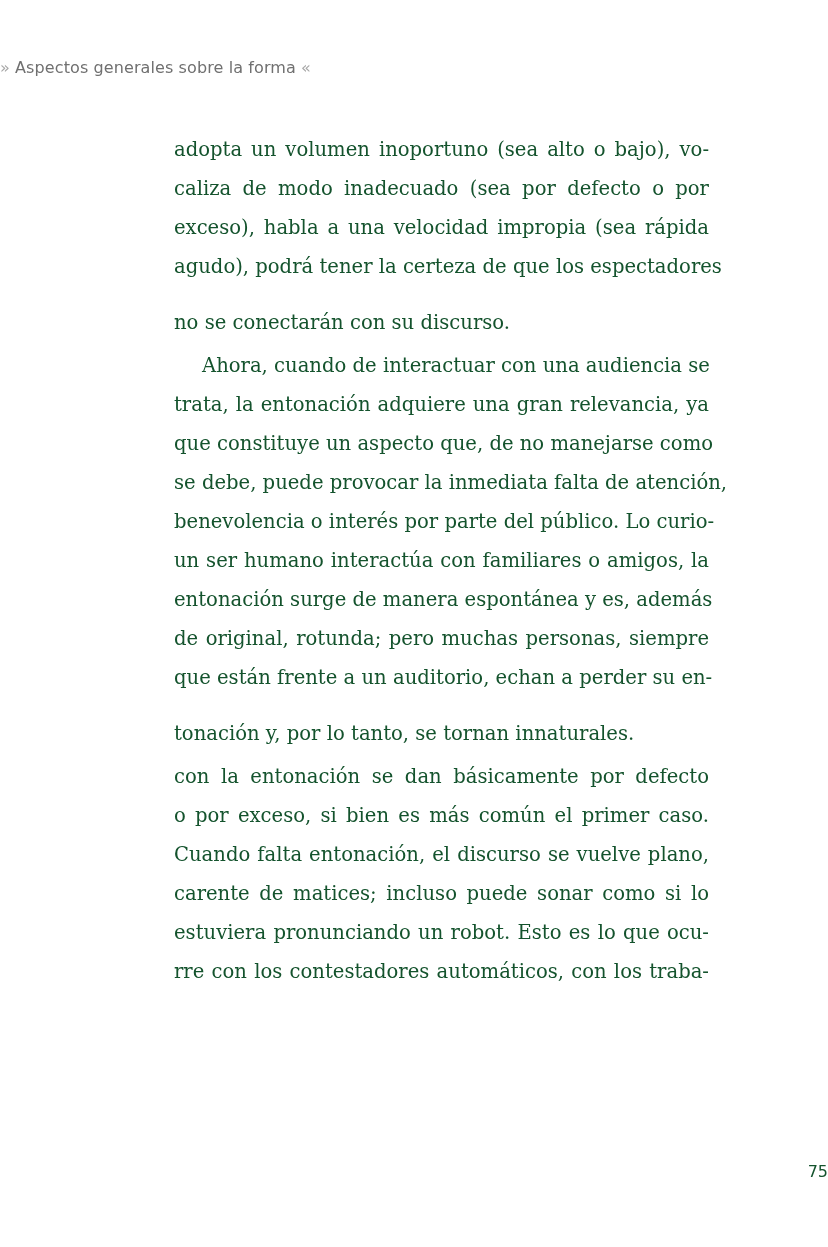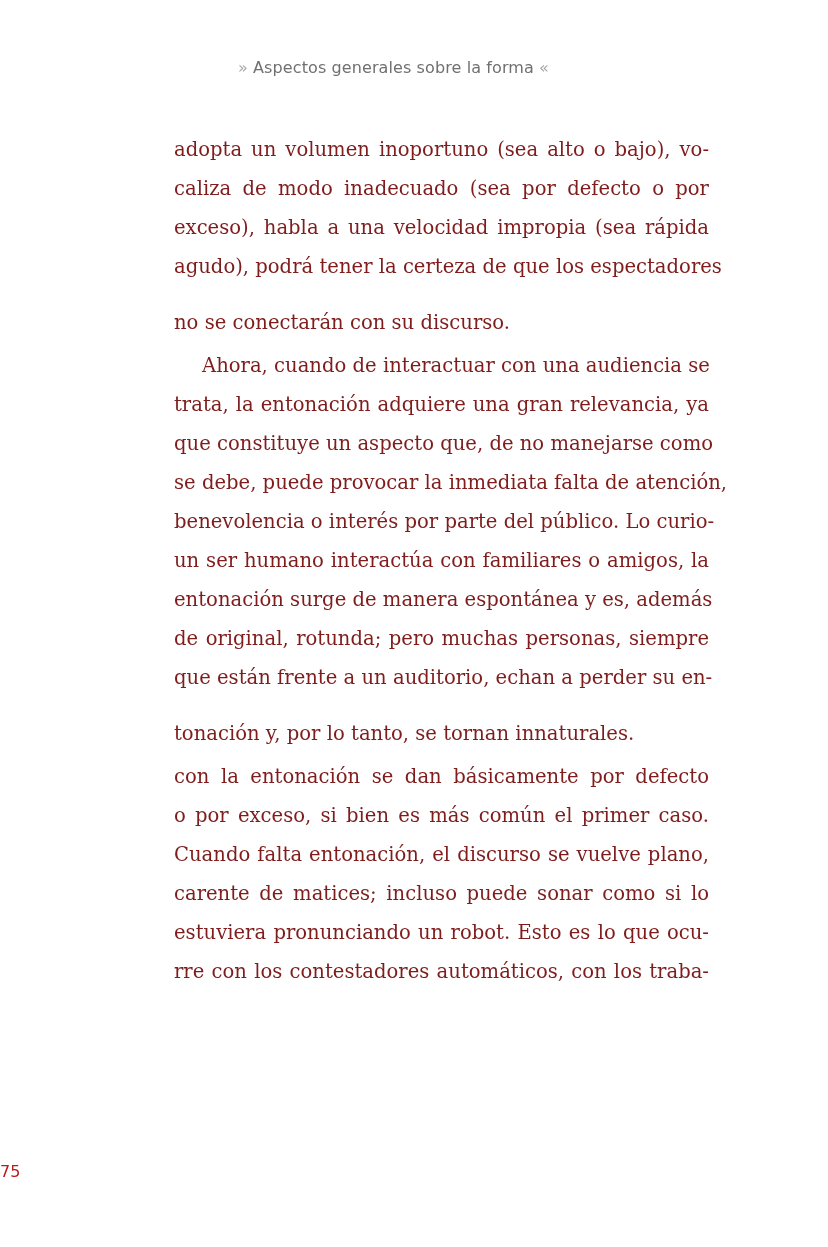--- a/index.html
+++ b/index.html
@@ -11,38 +11,38 @@
       width: 828px;
       height: 1247px;
       position: relative;
       overflow: hidden;
     }
     .running-header {
       position: absolute;
       top: 58px;
       left: 0;
       width: 787px;
-      text-align: center;
+      text-align: left;
       font-family: "DejaVu Sans", sans-serif;
       font-size: 16px;
       color: #707070;
       letter-spacing: 0.1px;
     }
     .running-header .guillemet {
       color: #a8a8a8;
     }
     .text-block {
       position: absolute;
       top: 130px;
       left: 174px;
       width: 535px;
       font-family: "DejaVu Serif", serif;
       font-size: 19.6px;
       line-height: 39px;
-      color: #7f1d1d;
+      color: #14532d;
     }
     .line {
       display: block;
       white-space: nowrap;
       text-align: justify;
       text-align-last: justify;
       height: 39px;
     }
     .line.last {
       text-align-last: left;
@@ -52,24 +52,24 @@
       padding-left: 28px;
     }
     .para-gap {
       height: 4px;
     }
     .page-number {
       position: absolute;
       top: 1162px;
       left: 0;
       width: 828px;
-      text-align: left;
+      text-align: right;
       font-family: "DejaVu Sans", sans-serif;
       font-size: 16px;
-      color: #b91c1c;
+      color: #14532d;
     }
   </style>
 </head>
 <body>
 
 <div class="running-header">
   <span class="guillemet">»</span>
   <span>Aspectos generales sobre la forma</span>
   <span class="guillemet">«</span>
 </div>

